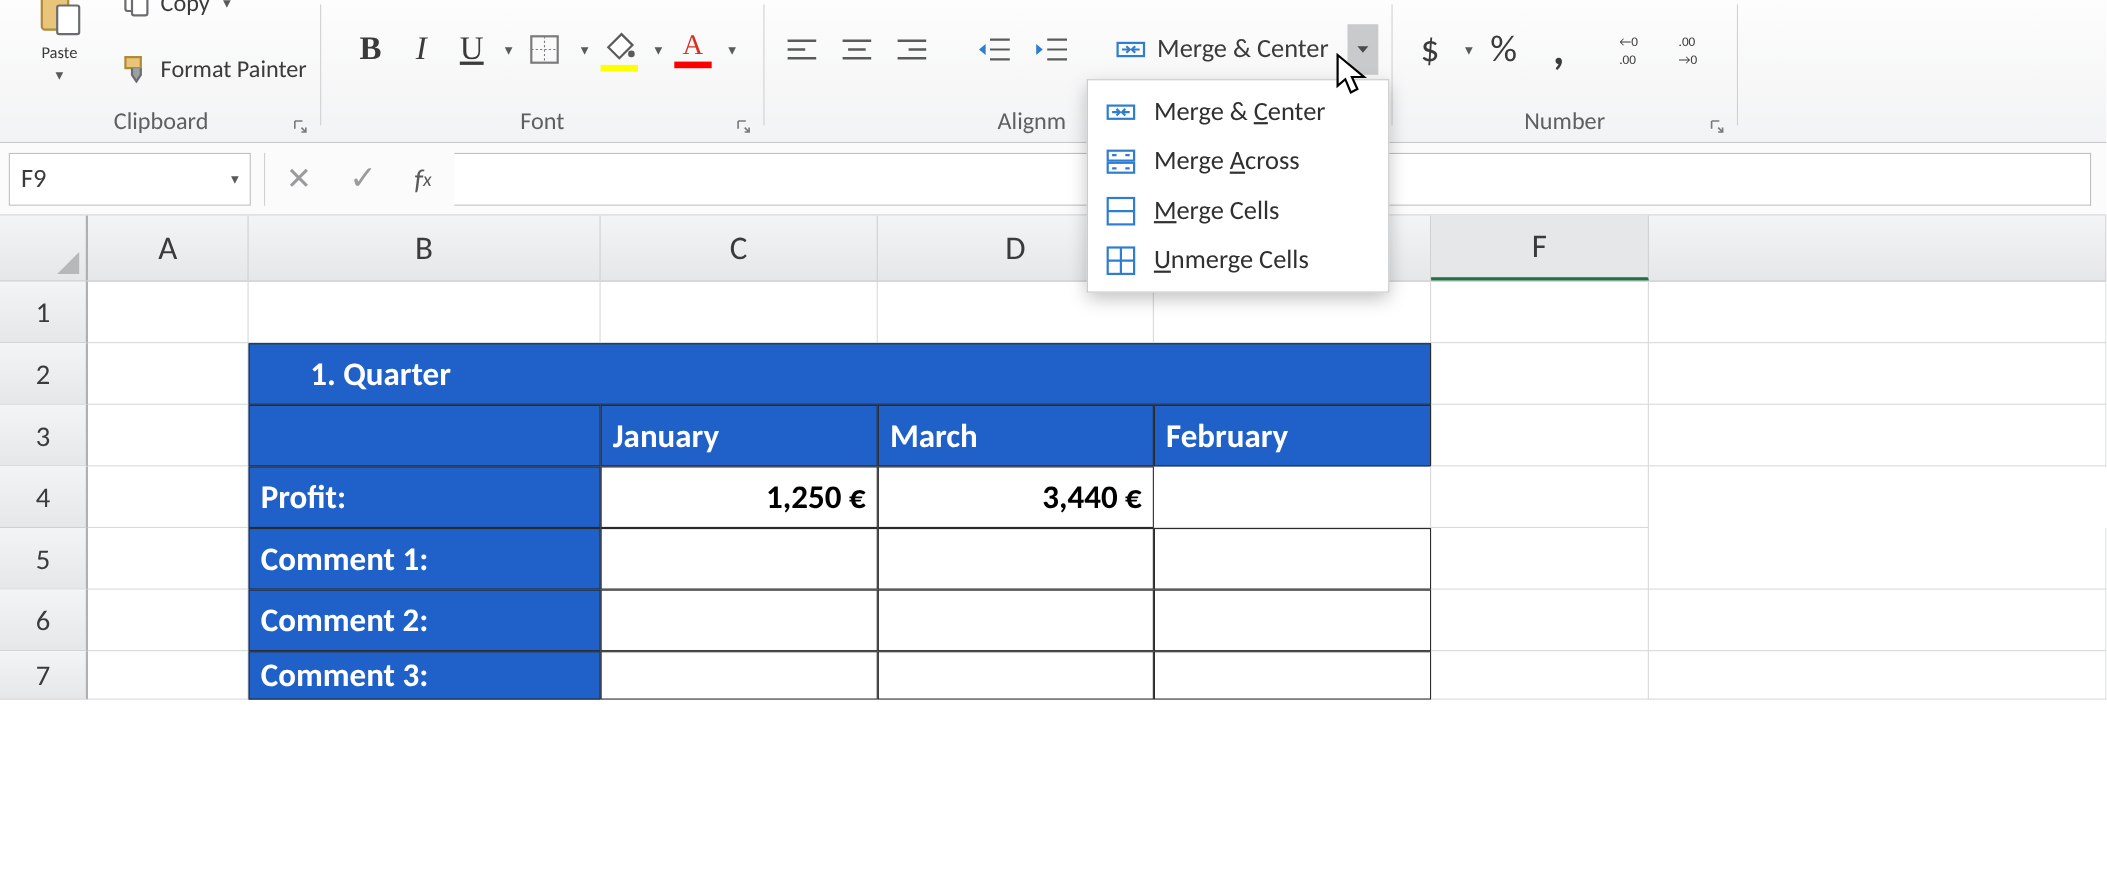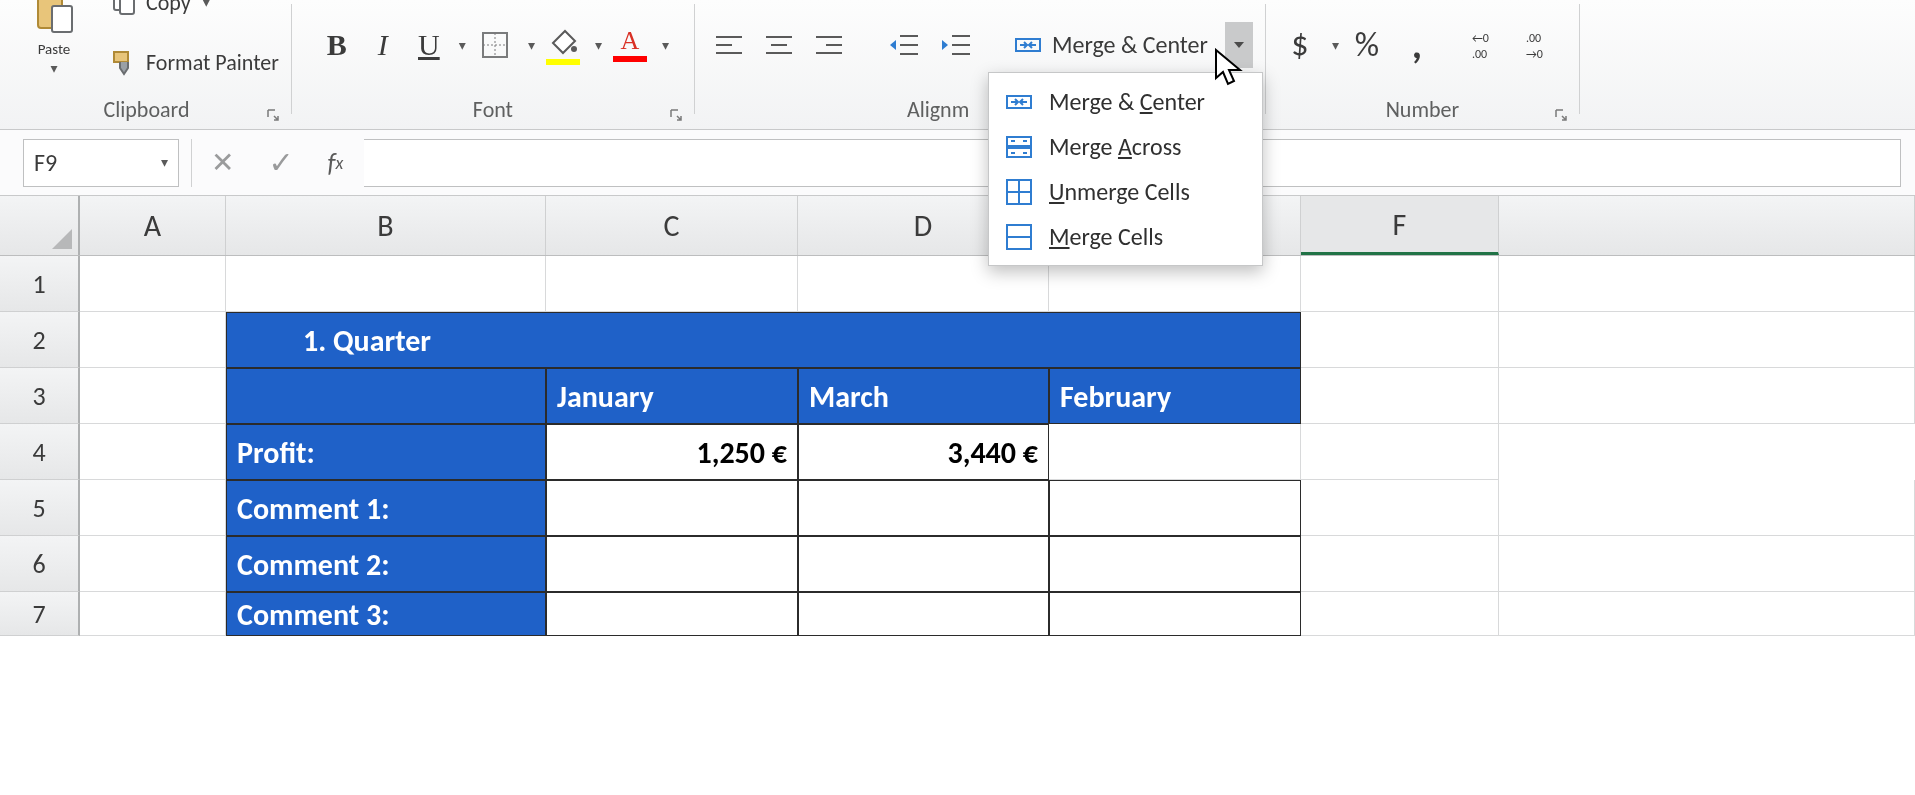--- a/index.html
+++ b/index.html
@@ -136,21 +136,21 @@
   .num-btn{font-size:34px;color:#3b3b3b;width:44px;height:44px;}
 
   
   .formula-row{
     height:66px;
     border-bottom:1px solid #c8c9ca;
     display:flex;align-items:center;
     background:#fbfbfc;
   }
   .name-box{
-    width:156px;height:48px;margin-left:23px;
+    width:220px;height:48px;margin-left:8px;
     border:1px solid #bfc0c1;background:#ffffff;
     display:flex;align-items:center;
     padding:0 10px;font-size:24px;color:#3b3b3b;
   }
   .name-box .caret{margin-left:auto;font-size:14px;color:#5a5a5a;}
   .fx-sep{width:1px;background:#d0d1d2;height:48px;margin:0 12px;}
   .fx-btns{display:flex;gap:20px;align-items:center;color:#8b8c8d;font-size:26px;}
   .fx-btns .fx{font-style:italic;color:#5a5a5a;}
   .formula-input{
     flex:1;height:48px;margin-left:14px;margin-right:14px;
@@ -393,30 +393,30 @@
     <svg viewBox="0 0 28 28">
         <rect x="2" y="4" width="24" height="9" fill="none" stroke="#2f7dd1" stroke-width="2"></rect>
         <rect x="2" y="15" width="24" height="9" fill="none" stroke="#2f7dd1" stroke-width="2"></rect>
         <path d="M6 8l4 0M22 8l-4 0M6 20l4 0M22 20l-4 0" stroke="#2f7dd1" stroke-width="2"></path>
       </svg>
     <span><span>Merge </span><span class="mn-underline">A</span><span>cross</span></span>
   </div>
   <div class="item">
     <svg viewBox="0 0 28 28">
         <rect x="2" y="2" width="24" height="24" fill="none" stroke="#2f7dd1" stroke-width="2"></rect>
+        <path d="M2 14h24" stroke="#2f7dd1" stroke-width="2"></path>
+      </svg>
+    <span><span class="mn-underline">M</span><span>erge Cells</span></span>
+  </div>
+  <div class="item">
+    <svg viewBox="0 0 28 28">
+        <rect x="2" y="2" width="24" height="24" fill="none" stroke="#2f7dd1" stroke-width="2"></rect>
         <path d="M2 14h24M14 2v24" stroke="#2f7dd1" stroke-width="2"></path>
       </svg>
     <span><span class="mn-underline">U</span><span>nmerge Cells</span></span>
-  </div>
-  <div class="item">
-    <svg viewBox="0 0 28 28">
-        <rect x="2" y="2" width="24" height="24" fill="none" stroke="#2f7dd1" stroke-width="2"></rect>
-        <path d="M2 14h24" stroke="#2f7dd1" stroke-width="2"></path>
-      </svg>
-    <span><span class="mn-underline">M</span><span>erge Cells</span></span>
   </div>
 </div>
 
 <svg class="cursor-pointer" style="top:48px;left:1214px" width="30" height="40" viewBox="0 0 30 40">
   <path d="M2 2 L2 30 L9 24 L14 36 L20 33 L15 22 L26 22 Z" fill="#ffffff" stroke="#000000" stroke-width="2"></path>
 </svg>
 
 <div class="formula-row">
   <div class="name-box">
     <span>F9</span>
@@ -452,21 +452,21 @@
       <div class="cell"></div>
       <div class="cell"></div>
       <div class="cell"></div>
       <div class="cell"></div>
       <div class="cell"></div>
     </div>
 
     <div class="row">
       <div class="rh">2</div>
       <div class="cell"></div>
-      <div class="cell blue title-cell tbl-border" style="grid-column:3 / span 4;padding-left:76px">1. Quarter</div>
+      <div class="cell blue title-cell tbl-border" style="grid-column:3 / span 4;padding-left:55px">1. Quarter</div>
       <div class="cell"></div>
       <div class="cell"></div>
     </div>
 
     <div class="row">
       <div class="rh">3</div>
       <div class="cell"></div>
       <div class="cell blue-mid tbl-border"></div>
       <div class="cell blue tbl-border">January</div>
       <div class="cell blue tbl-border">March</div>

